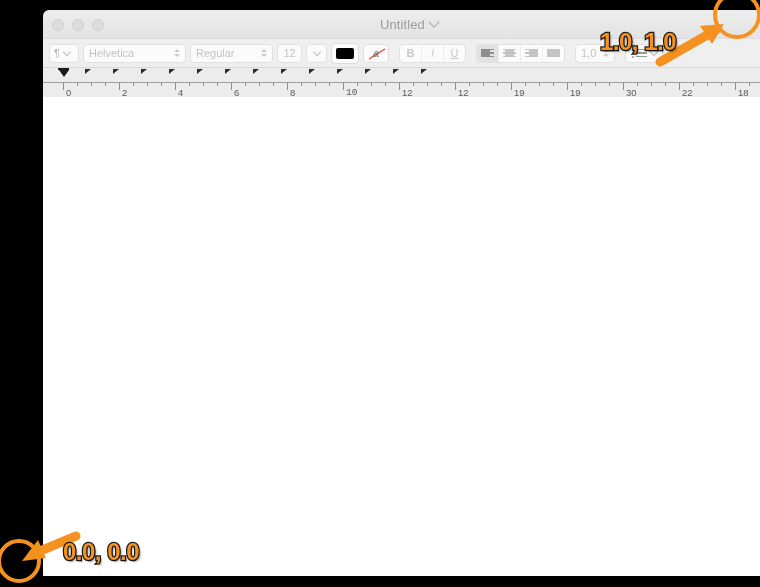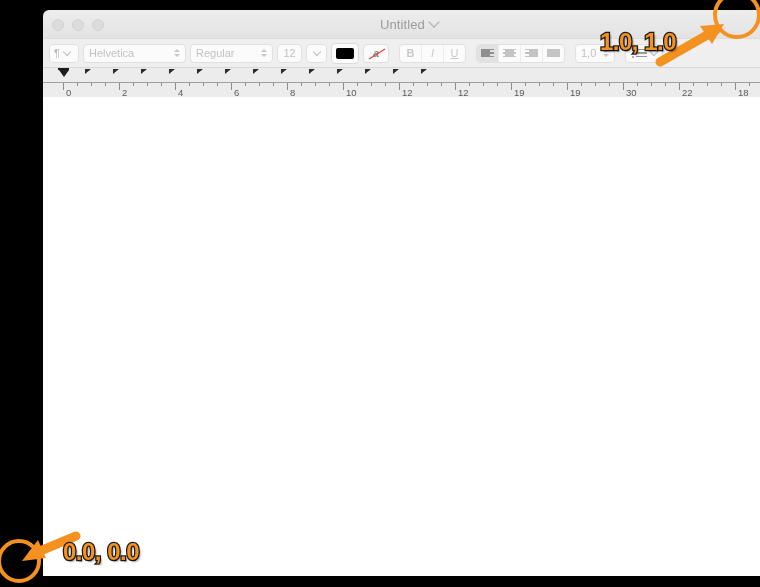--- a/index.html
+++ b/index.html
@@ -314,21 +314,21 @@
         <div class="tick minor" style="left: 664px;"></div>
         <div class="tick minor" style="left: 678px;"></div>
         <div class="tick major" style="left: 692px;"></div>
         <div class="tick minor" style="left: 706px;"></div>
         <div class="tick minor" style="left: 720px;"></div>
         <div class="rnum" style="left: 23px;">0</div>
         <div class="rnum" style="left: 79px;">2</div>
         <div class="rnum" style="left: 135px;">4</div>
         <div class="rnum" style="left: 191px;">6</div>
         <div class="rnum" style="left: 247px;">8</div>
-        <div class="rnum" style="left: 303px;">10</div>
+        <div class="rnum" style="left: 303px; font-family: Liberation Mono, monospace;">10</div>
         <div class="rnum" style="left: 359px;">12</div>
         <div class="rnum" style="left: 415px;">12</div>
         <div class="rnum" style="left: 471px;">19</div>
         <div class="rnum" style="left: 527px;">19</div>
         <div class="rnum" style="left: 583px;">30</div>
         <div class="rnum" style="left: 639px;">22</div>
         <div class="rnum" style="left: 695px;">18</div>
       </div>
   </div>
 

